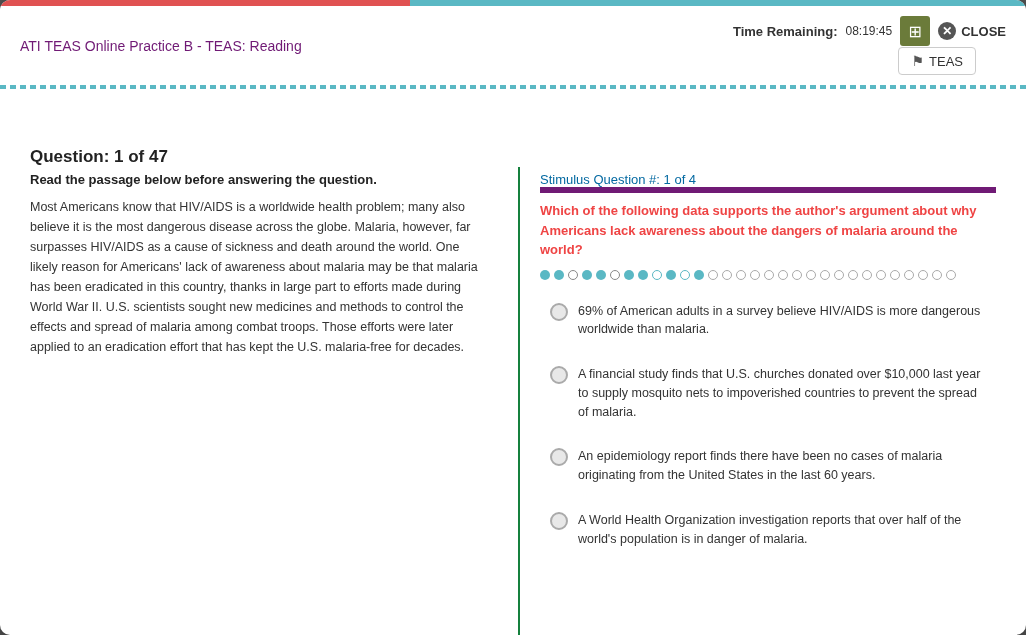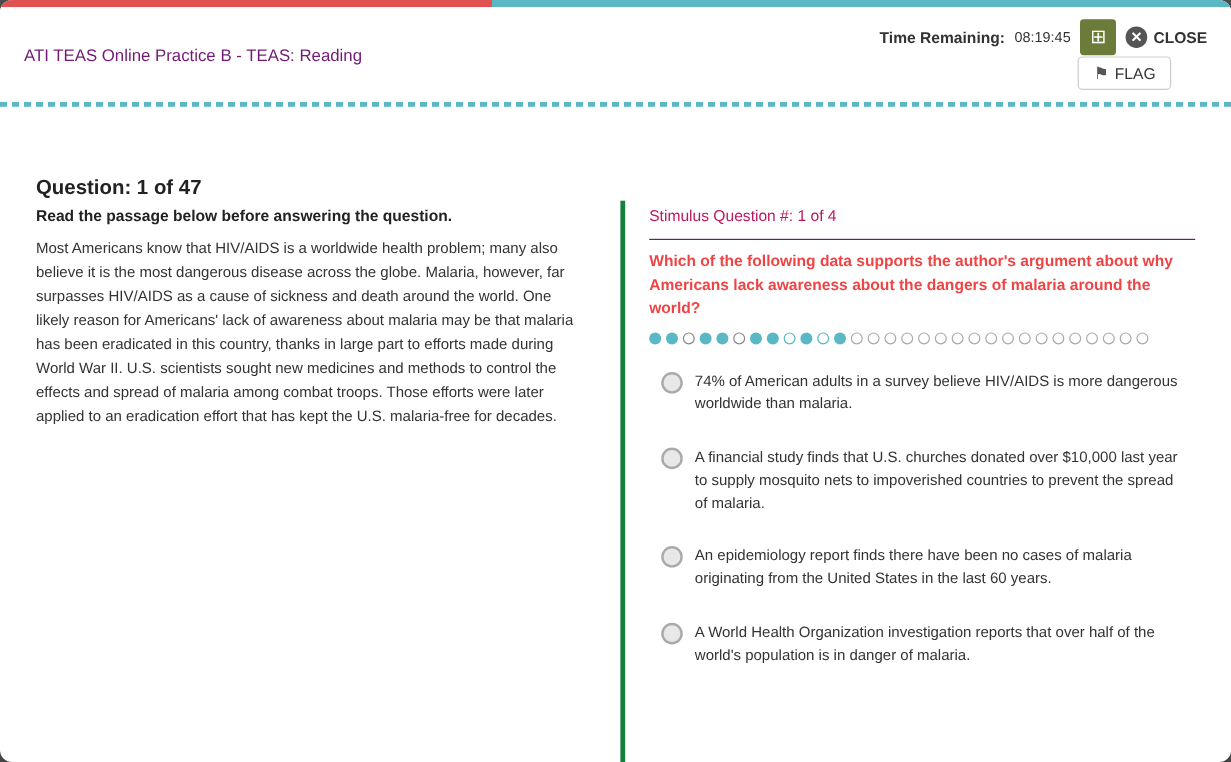--- a/index.html
+++ b/index.html
@@ -139,45 +139,45 @@
       flex: 1;
       padding: 0 30px;
       gap: 20px;
       overflow: hidden;
     }
     .left-panel {
       flex: 1;
       padding-right: 32px;
       padding-top: 5px;
       overflow-y: auto;
-      border-right: 4px solid #15803d;
+      border-right: 2px solid #15803d;
     }
     .passage-instruction {
       font-size: 13px;
       font-weight: bold;
       color: #222;
       margin-bottom: 10px;
     }
     .passage-text {
       font-size: 12.5px;
       color: #333;
       line-height: 1.6;
     }
     .right-panel {
       flex: 1;
       padding-top: 5px;
       display: flex;
       flex-direction: column;
     }
     .stimulus-header {
       font-size: 13px;
-      color: #be185d;
+      color: #0369a1;
       margin-bottom: 8px;
-      padding-bottom: 12px;
-      border-bottom: 1px solid #701a75;
+      padding-bottom: 0;
+      border-bottom: 6px solid #701a75;
     }
     .question-text {
       font-size: 13px;
       font-weight: bold;
       color: #ef4444;
       margin-bottom: 10px;
       line-height: 1.5;
     }
     .dots-row {
       display: flex;
@@ -262,21 +262,21 @@
           <span class="time-value">08:19:45</span>
         </div>
         <div class="calc-icon">⊞</div>
         <div class="close-btn">
           <div class="close-icon-circle">✕</div>
           <span>CLOSE</span>
         </div>
       </div>
       <div class="flag-btn">
         <span class="flag-icon">⚑</span>
-        <span>FLAG</span>
+        <span>TEAS</span>
       </div>
     </div>
   </div>
 
   <div class="teal-border"></div>
 
   <div style="padding: 10px 30px 0 30px; display:flex; justify-content:space-between; align-items:center;">
     <span class="question-number">Question: 1 of 47</span>
   </div>
 
@@ -320,21 +320,21 @@
         <span class="dot dot-outline" style="border-color:#aaa;"></span>
         <span class="dot dot-outline" style="border-color:#aaa;"></span>
         <span class="dot dot-outline" style="border-color:#aaa;"></span>
         <span class="dot dot-outline" style="border-color:#aaa;"></span>
         <span class="dot dot-outline" style="border-color:#aaa;"></span>
       </div>
 
       <div class="answers">
         <div class="answer-option">
           <div class="radio-circle"></div>
-          <span class="answer-text">74% of American adults in a survey believe HIV/AIDS is more dangerous worldwide than malaria.</span>
+          <span class="answer-text">69% of American adults in a survey believe HIV/AIDS is more dangerous worldwide than malaria.</span>
         </div>
         <div class="answer-option">
           <div class="radio-circle"></div>
           <span class="answer-text">A financial study finds that U.S. churches donated over $10,000 last year to supply mosquito nets to impoverished countries to prevent the spread of malaria.</span>
         </div>
         <div class="answer-option">
           <div class="radio-circle"></div>
           <span class="answer-text">An epidemiology report finds there have been no cases of malaria originating from the United States in the last 60 years.</span>
         </div>
         <div class="answer-option">

